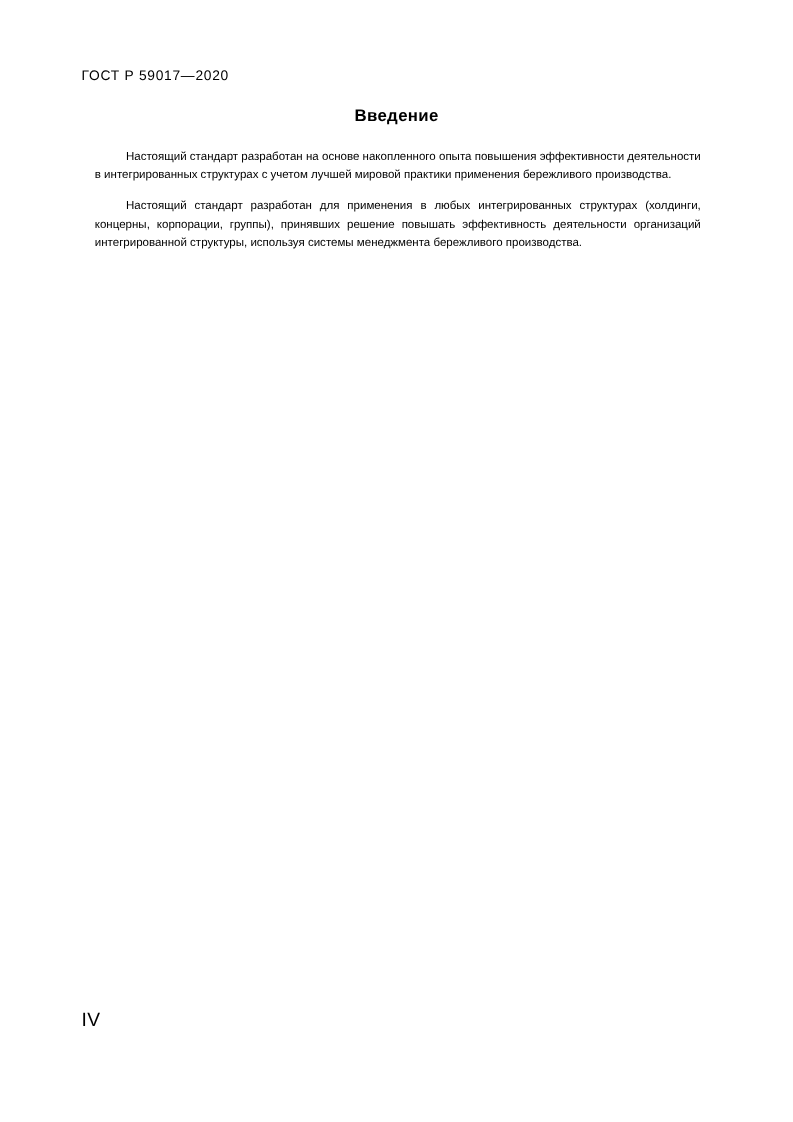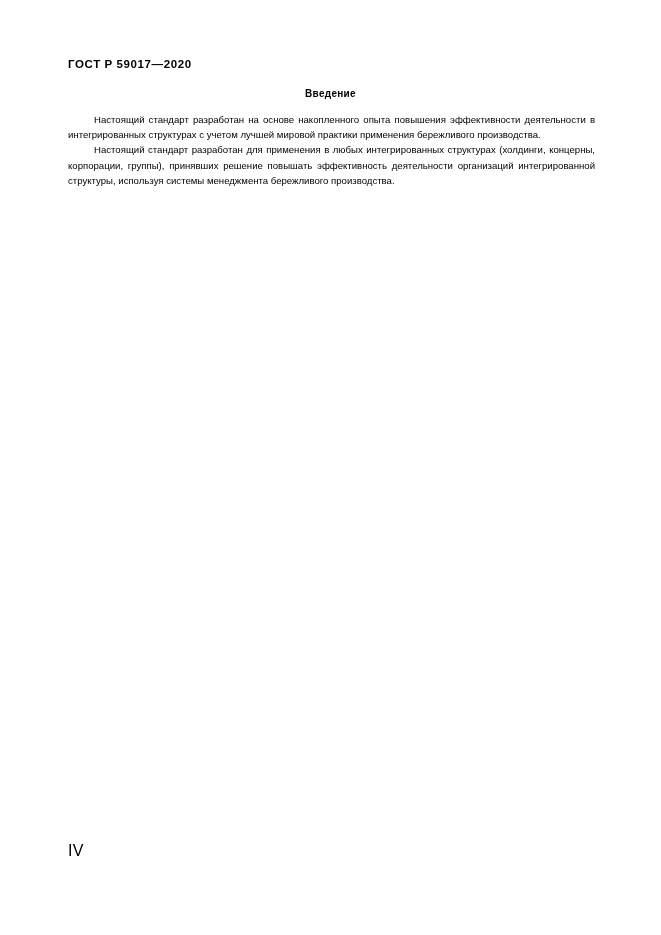--- a/index.html
+++ b/index.html
@@ -18,46 +18,46 @@
   .page {
     position: absolute;
     inset: 0;
     background: #ffffff;
   }
   .header-standard {
     position: absolute;
     top: 58px;
     left: 68px;
     font-size: 11.5px;
-    font-weight: bold;
+    font-weight: normal;
     letter-spacing: 0.6px;
     white-space: nowrap;
   }
   .section-title {
     position: absolute;
     top: 88px;
     left: 0;
     width: 661px;
     text-align: center;
-    font-size: 10px;
+    font-size: 14px;
     font-weight: bold;
     letter-spacing: 0.3px;
   }
   .body-text {
     position: absolute;
     top: 112px;
     left: 68px;
     width: 527px;
     font-size: 9.6px;
     line-height: 15.2px;
     text-align: justify;
     text-justify: inter-word;
   }
   .body-text p {
-    margin: 0;
+    margin: 11px;
     text-indent: 26px;
   }
   .page-number {
     position: absolute;
     top: 842px;
     left: 68px;
     font-size: 16px;
     letter-spacing: 0.3px;
   }
 </style>

